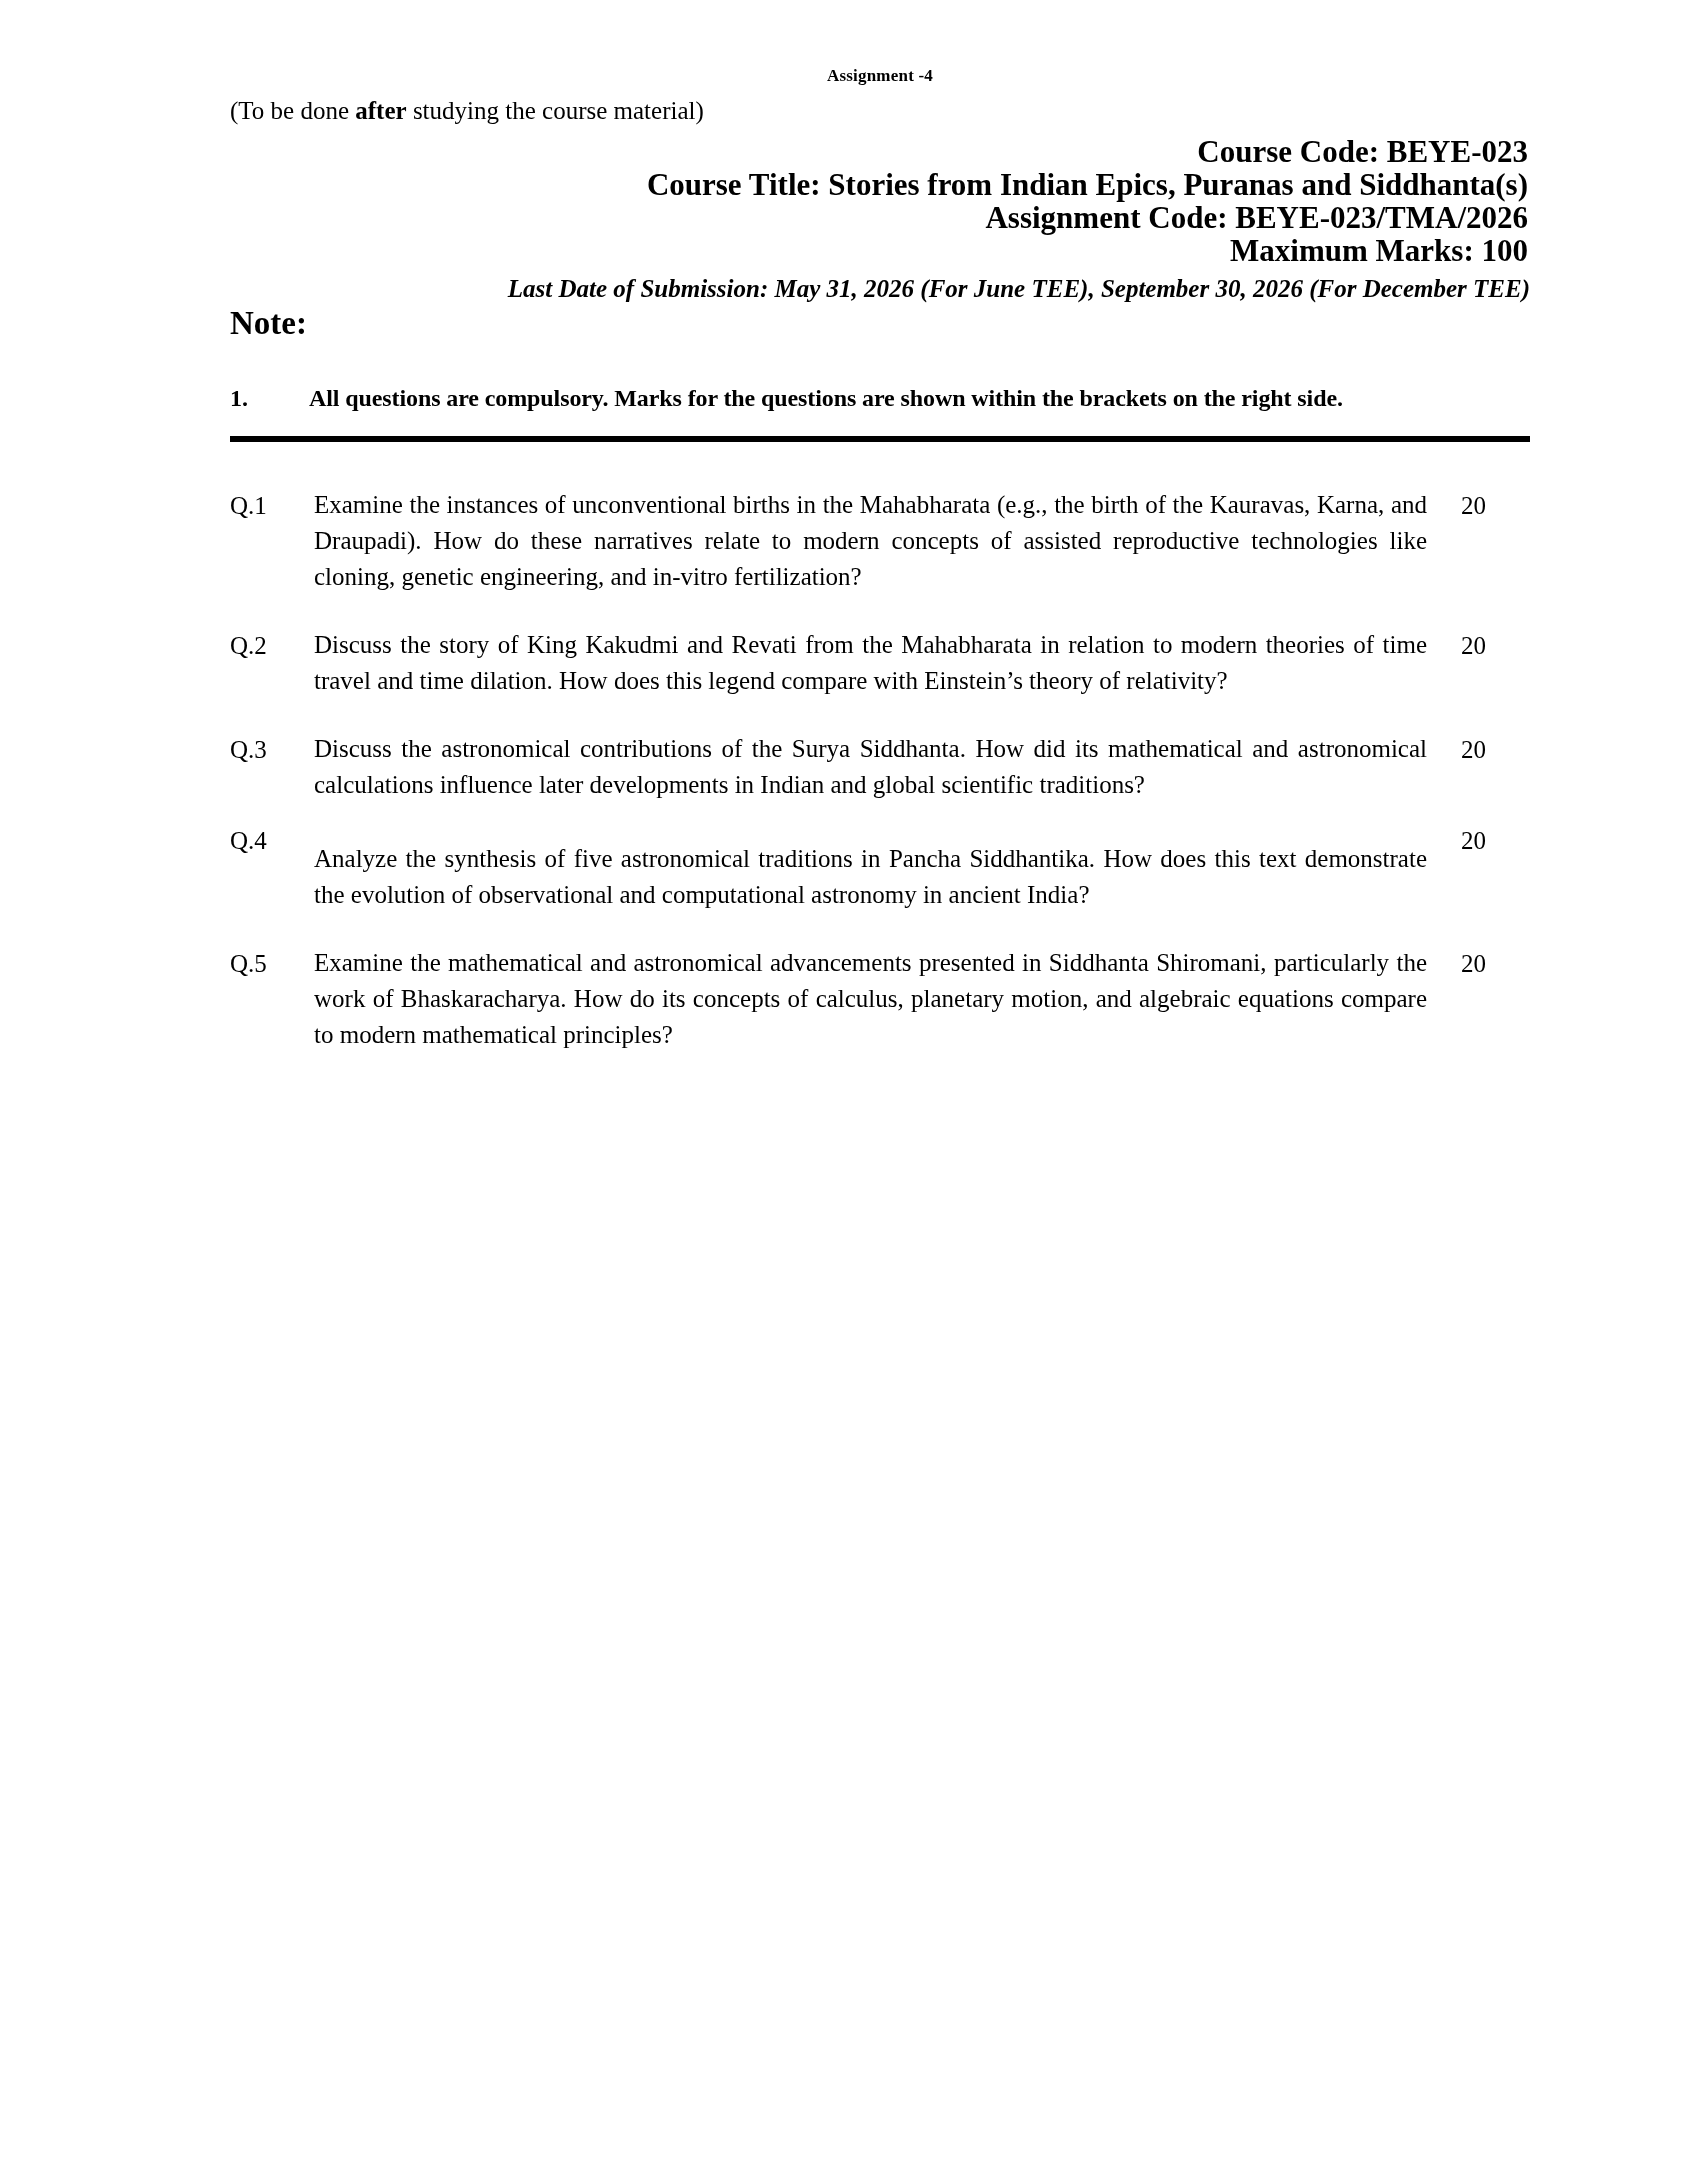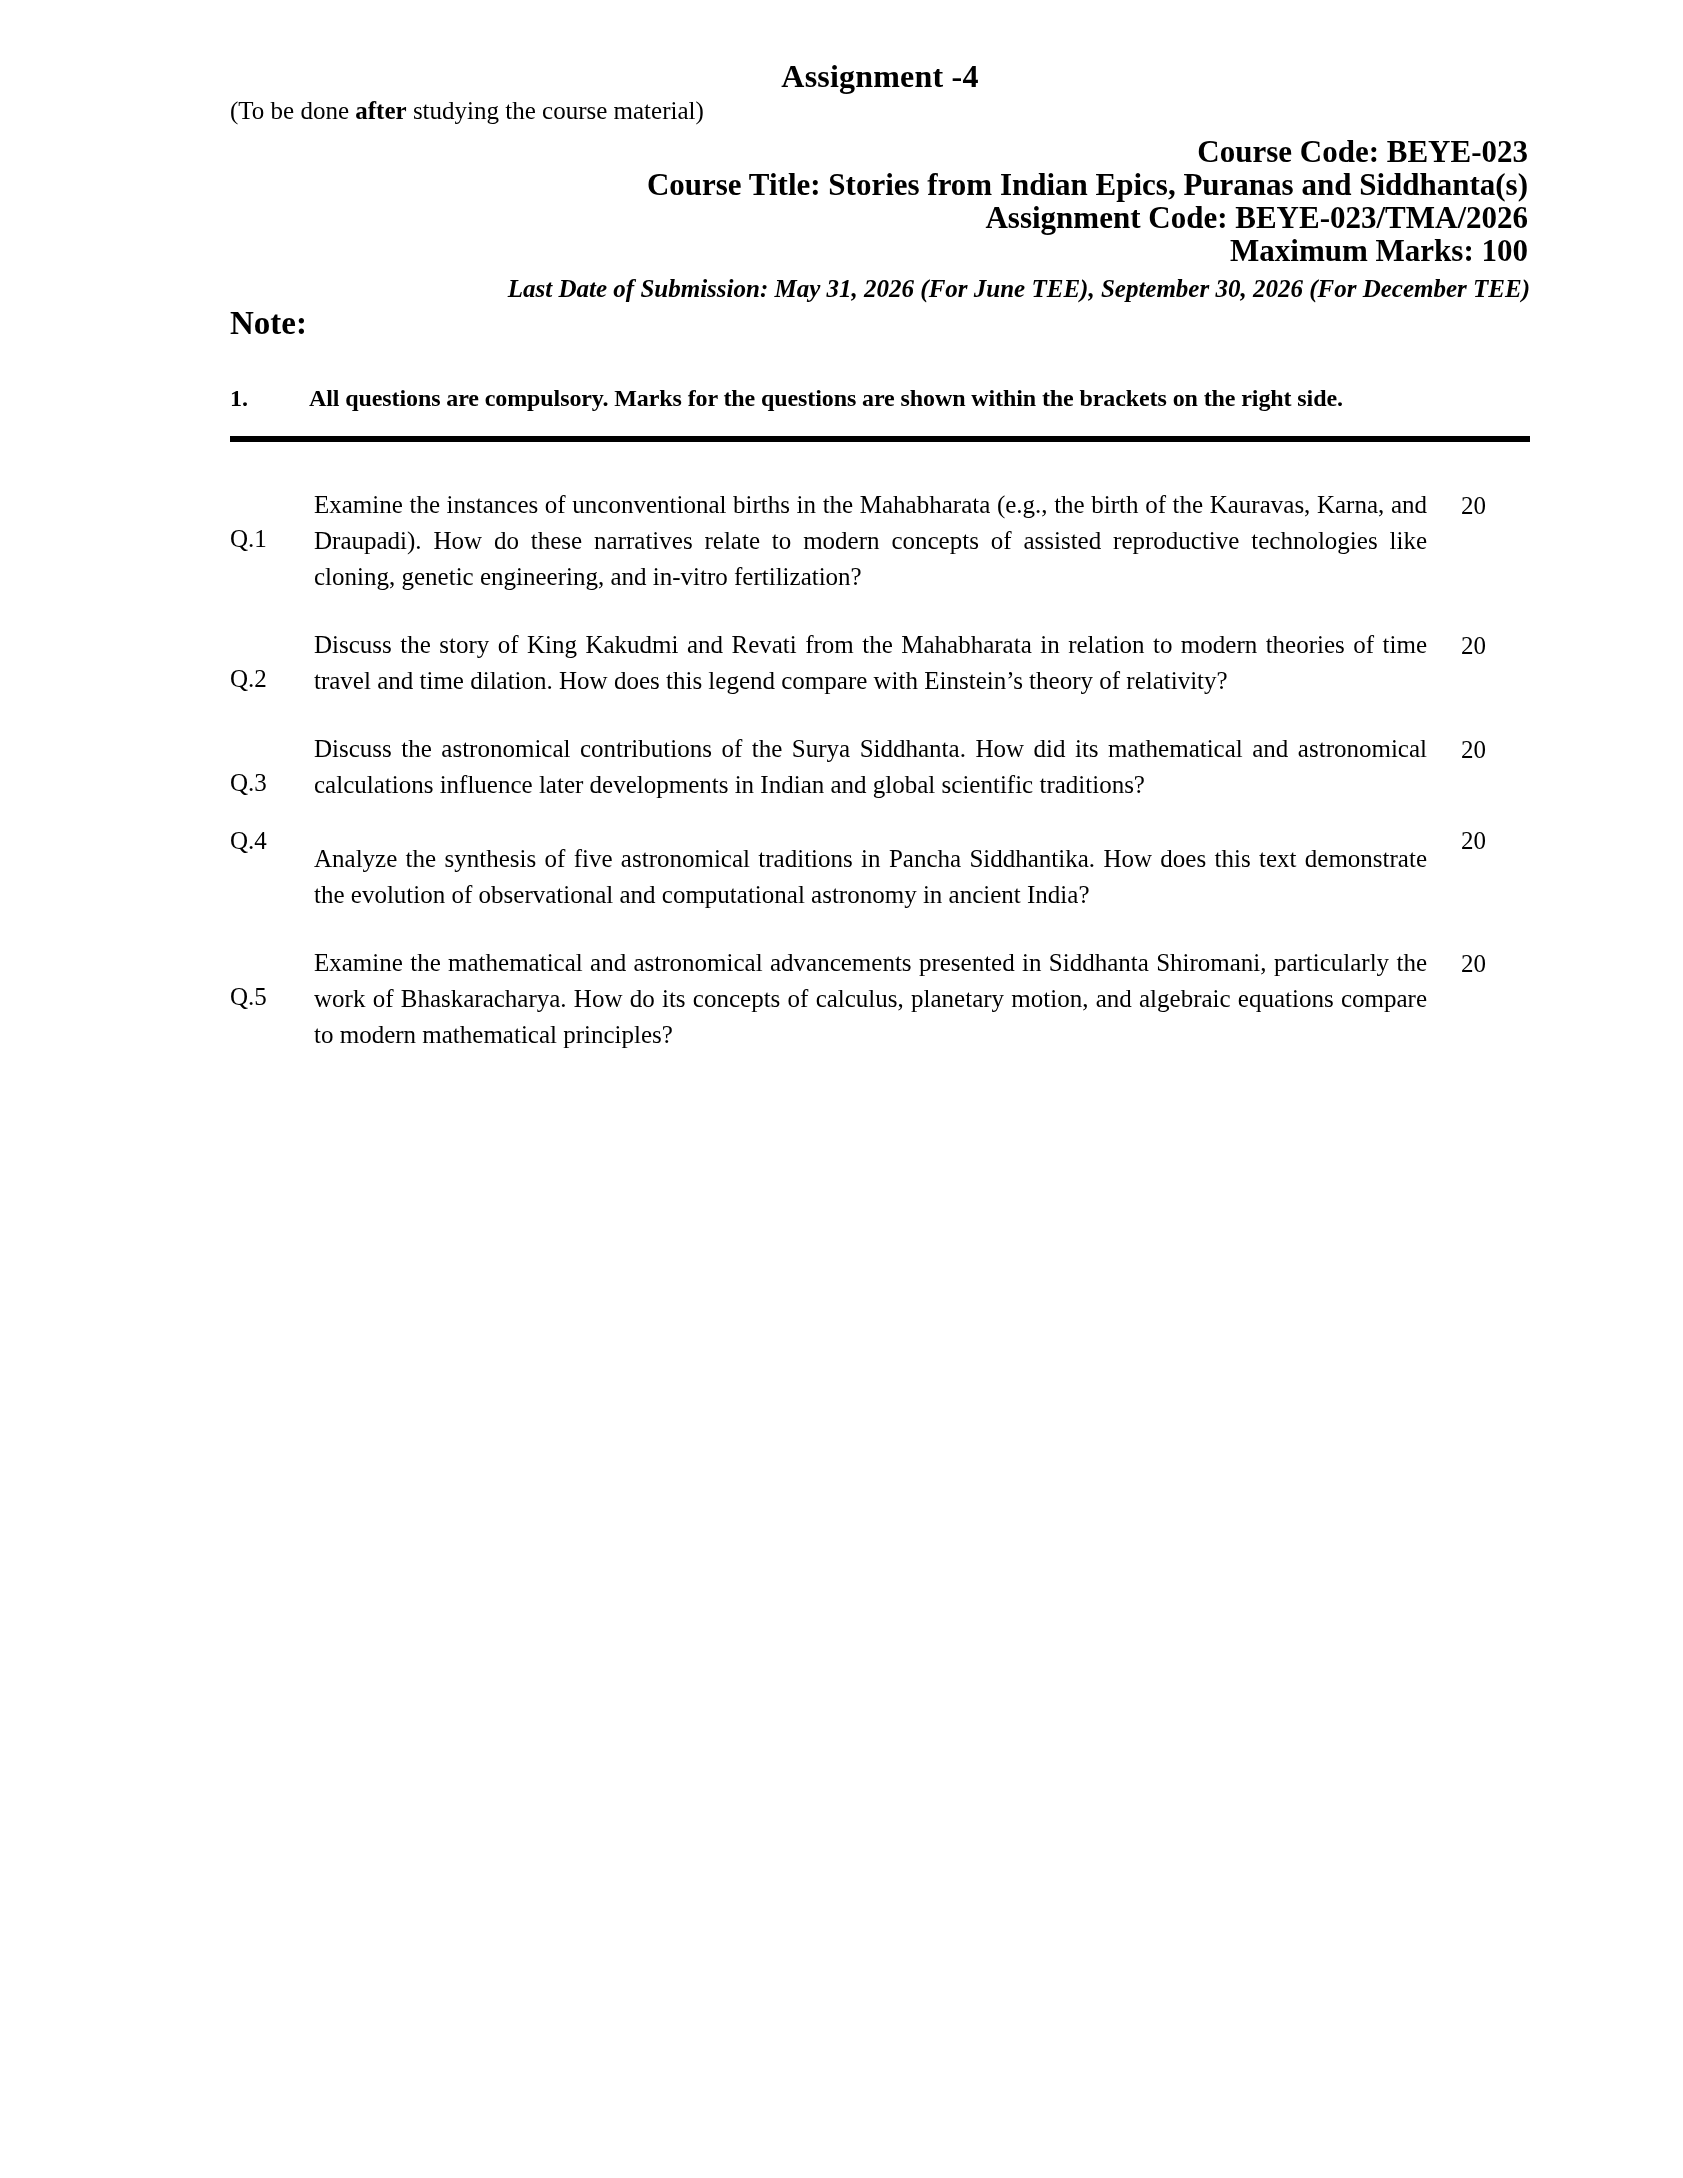--- a/index.html
+++ b/index.html
@@ -21,21 +21,21 @@
     height: 2178px;
     background: #ffffff;
     box-sizing: border-box;
     padding: 59px 153px 0 230px;
   }
 
   
   .doc-title {
     text-align: center;
     font-weight: bold;
-    font-size: 32px;
+    font-size: 17px;
     line-height: 34px;
     margin: 0;
     letter-spacing: 0.2px;
   }
   .doc-subtitle {
     font-size: 25px;
     line-height: 36px;
     margin: 0 0 6px 0;
   }
   .doc-subtitle b { font-weight: bold; }
@@ -105,21 +105,20 @@
     display: flex;
     align-items: flex-start;
     margin-bottom: 32px;
   }
   .q-label {
     flex: 0 0 84px;
     width: 84px;
     font-size: 25px;
     line-height: 36px;
     padding-top: 1px;
-    margin-top: 33px;
   }
   .q-body {
     flex: 1 1 auto;
     font-size: 25px;
     line-height: 36px;
     text-align: justify;
     text-justify: inter-word;
     padding-right: 26px;
     hyphens: none;
   }

